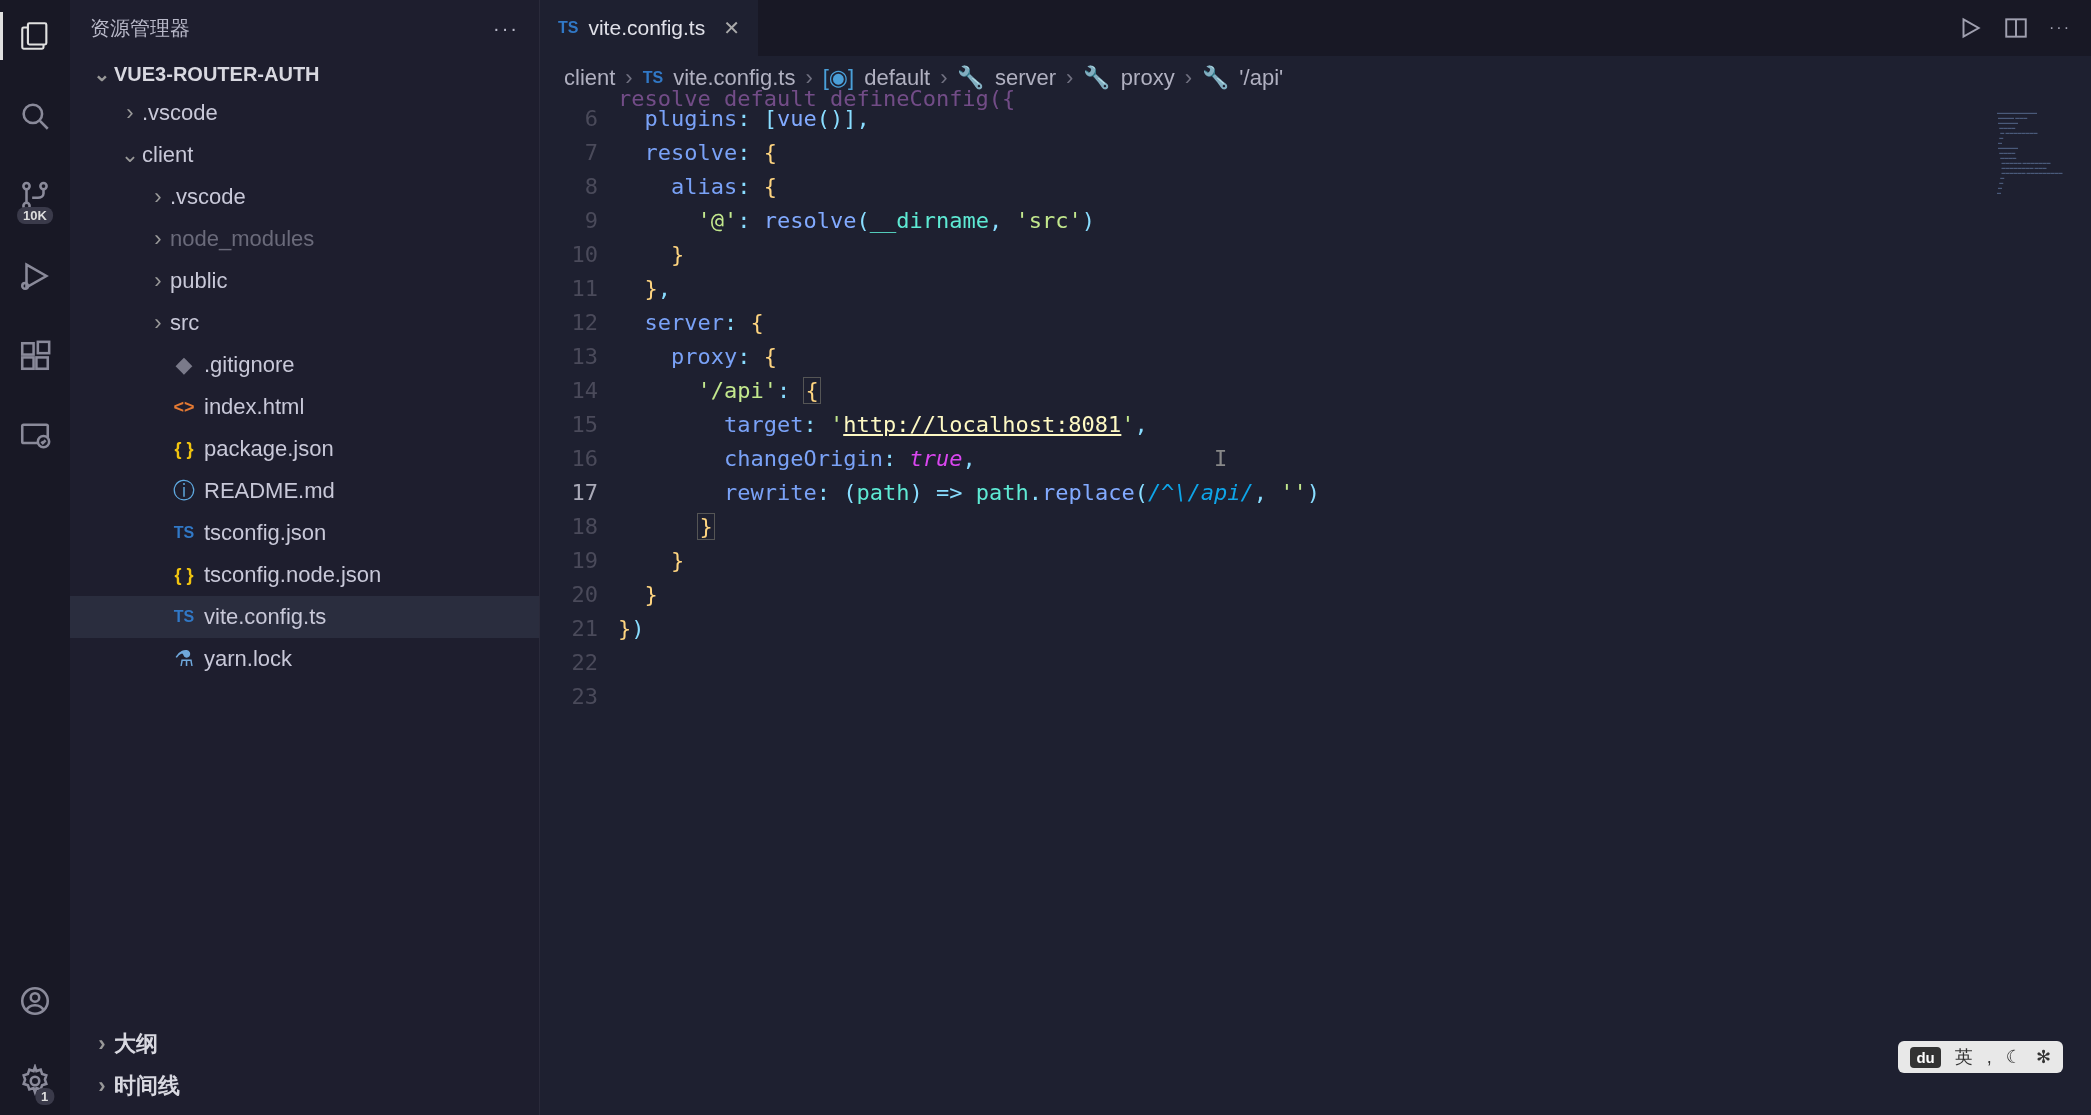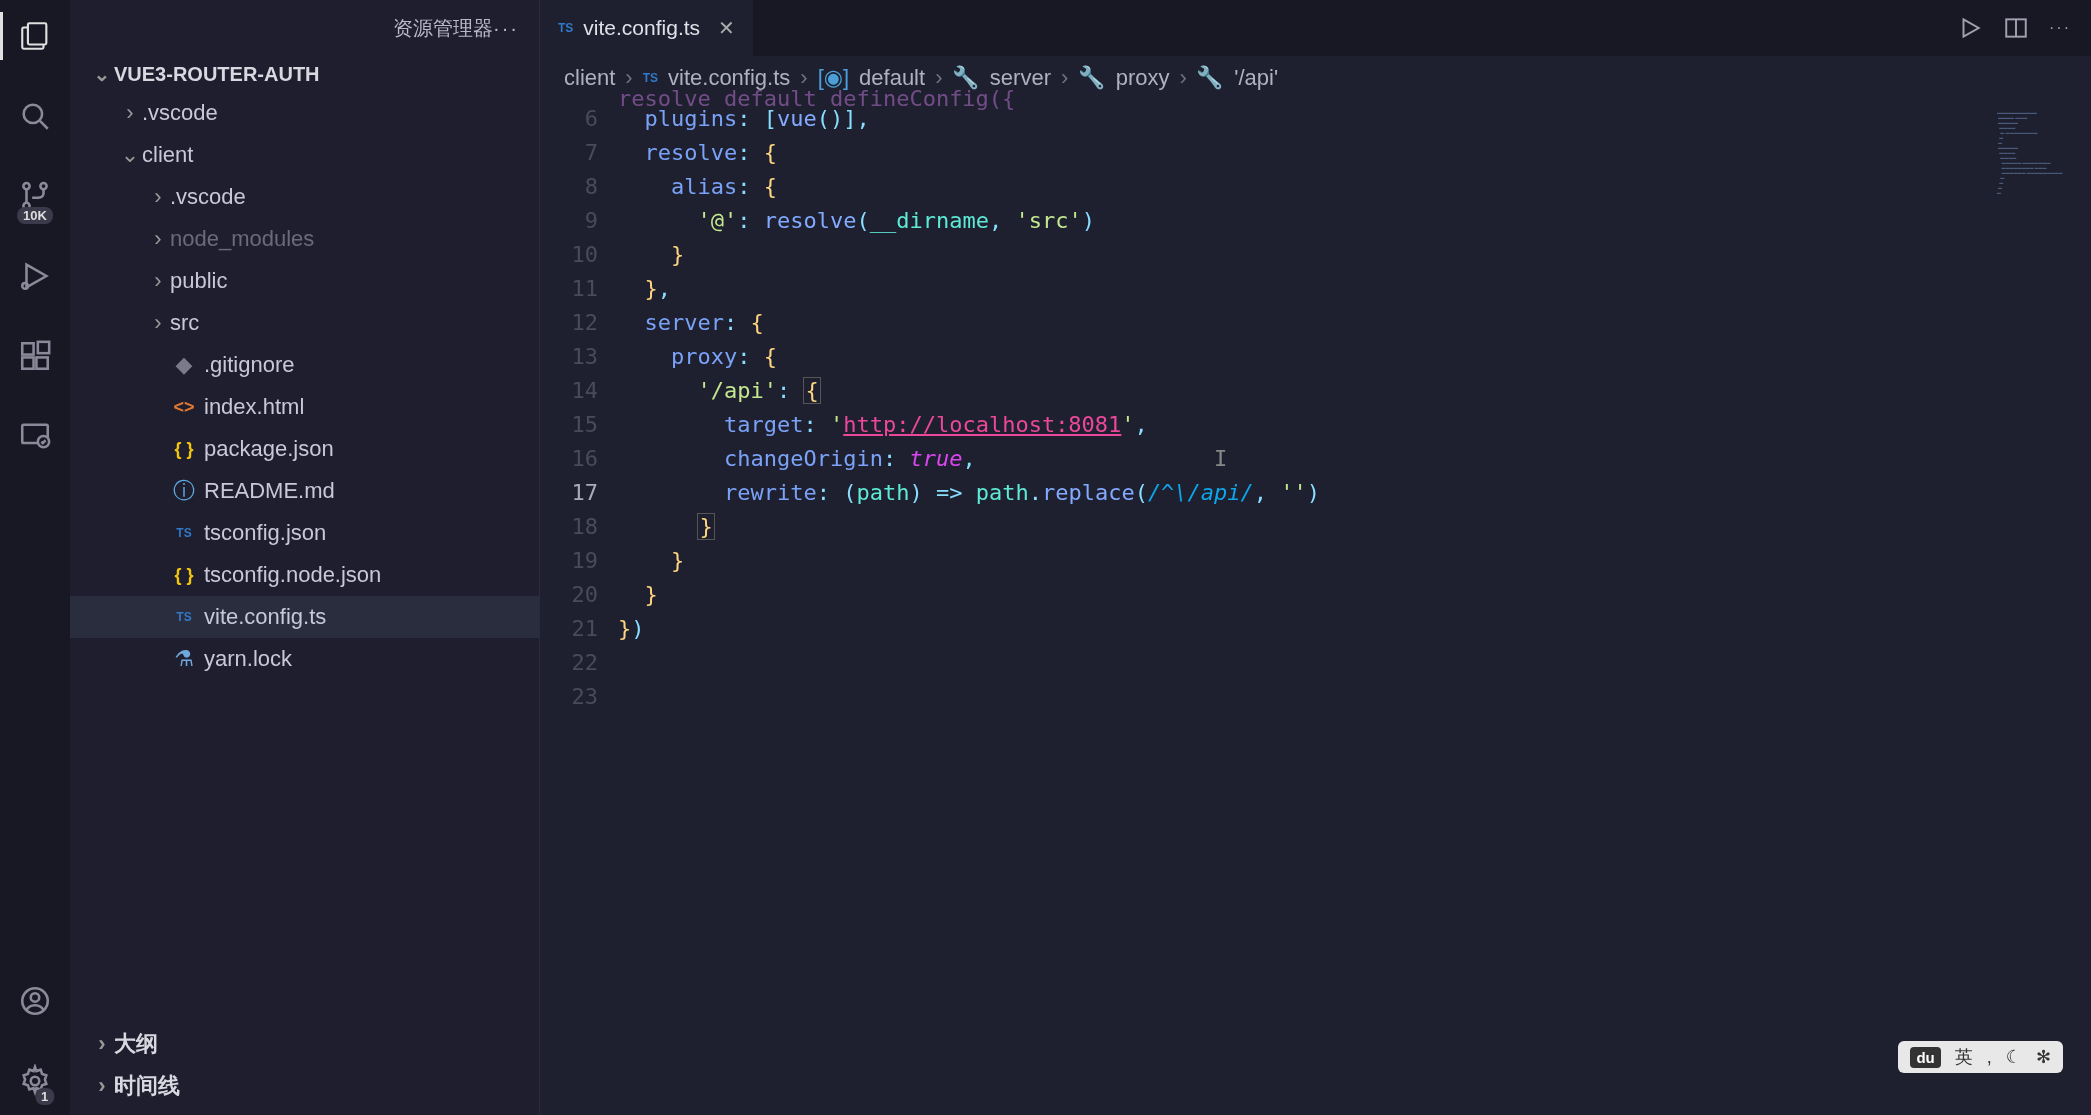--- a/index.html
+++ b/index.html
@@ -60,21 +60,21 @@
   width: 470px;
   background: #1e1e2e;
   display: flex;
   flex-direction: column;
   border-right: 1px solid #2a2a3a;
 }
 .sidebar-header {
   height: 56px;
   display: flex;
   align-items: center;
-  justify-content: flex-end;
+  justify-content: space-between;
   padding: 17px 20px;
   font-size: 20px;
   color: #b8b8c8;
 }
 .sidebar-project {
   display: flex;
   align-items: center;
   padding: 6px 12px 6px 20px;
   font-size: 20px;
   font-weight: 700;
@@ -206,39 +206,39 @@
   position: absolute;
   top: -18px;
   left: 0;
 }
 .tok-key { color: #7aa2f7; }
 .tok-punc { color: #89ddff; }
 .tok-fn { color: #82aaff; }
 .tok-str { color: #c3e88d; }
 .tok-const { color: #d946ef; font-style: italic; }
 .tok-var { color: #5eead4; }
-.tok-url { color: #ec4899; text-decoration: underline; }
+.tok-url { color: #fef9c3; text-decoration: underline; }
 .tok-regex { color: #0ea5e9; font-style: italic; }
 .tok-brace { color: #ffd580; }
 .bracket-box {
   border: 1px solid #555;
   padding: 0 1px;
 }
 .minimap {
   width: 100px;
   background: #1e2030;
   border-left: 0px solid #2a2a3a;
   padding: 10px 6px;
   font-size: 4px;
   line-height: 5px;
   color: #4a5a7a;
   white-space: pre;
   overflow: hidden;
 }
-.ic-ts { color: #3178c6; font-weight: 700; font-size: 12px; }
+.ic-ts { color: #3178c6; font-weight: 700; font-size: 16px; }
 .ic-json { color: #f1c40f; font-weight: 700; font-size: 18px; }
 .ic-html { color: #e37933; font-weight: 700; font-size: 18px; }
 .ic-info { color: #5fa9e0; }
 .ic-git { color: #7a7a8a; }
 .ic-yarn { color: #6fa8dc; }
 .ime-bar {
   position: absolute;
   bottom: 42px;
   right: 28px;
   background: #e8e8e8;

